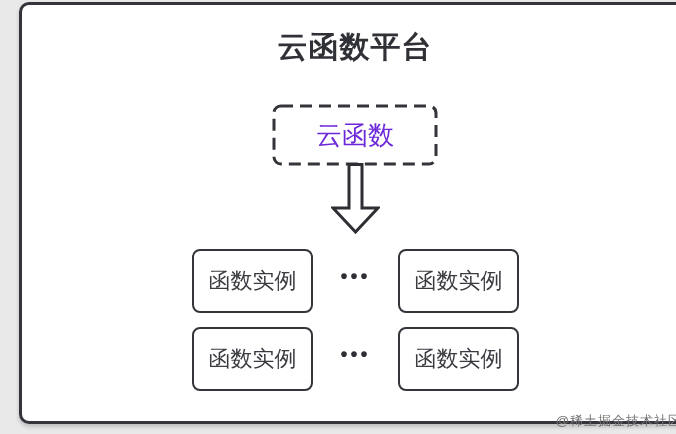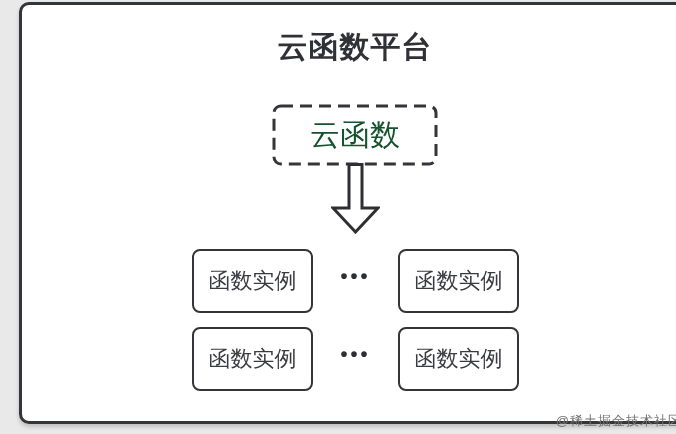--- a/index.html
+++ b/index.html
@@ -35,22 +35,22 @@
   .dashed-box {
     position: absolute;
     left: 255px; top: 104px;
     width: 166px; height: 62px;
   }
   .dashed-box svg { position: absolute; left: 0; top: 0; }
   .dashed-box .label {
     position: absolute; left: 0; top: 0;
     width: 100%; height: 100%;
     display: flex; align-items: center; justify-content: center;
-    font-size: 30px;
-    color: #14532d;
+    font-size: 26px;
+    color: #6d28d9;
   }
   .down-arrow {
     position: absolute;
     left: 314px; top: 163px;
   }
   .inst-box {
     position: absolute;
     width: 121px; height: 64px;
     box-sizing: border-box;
     border: 2.5px solid #34353a;

